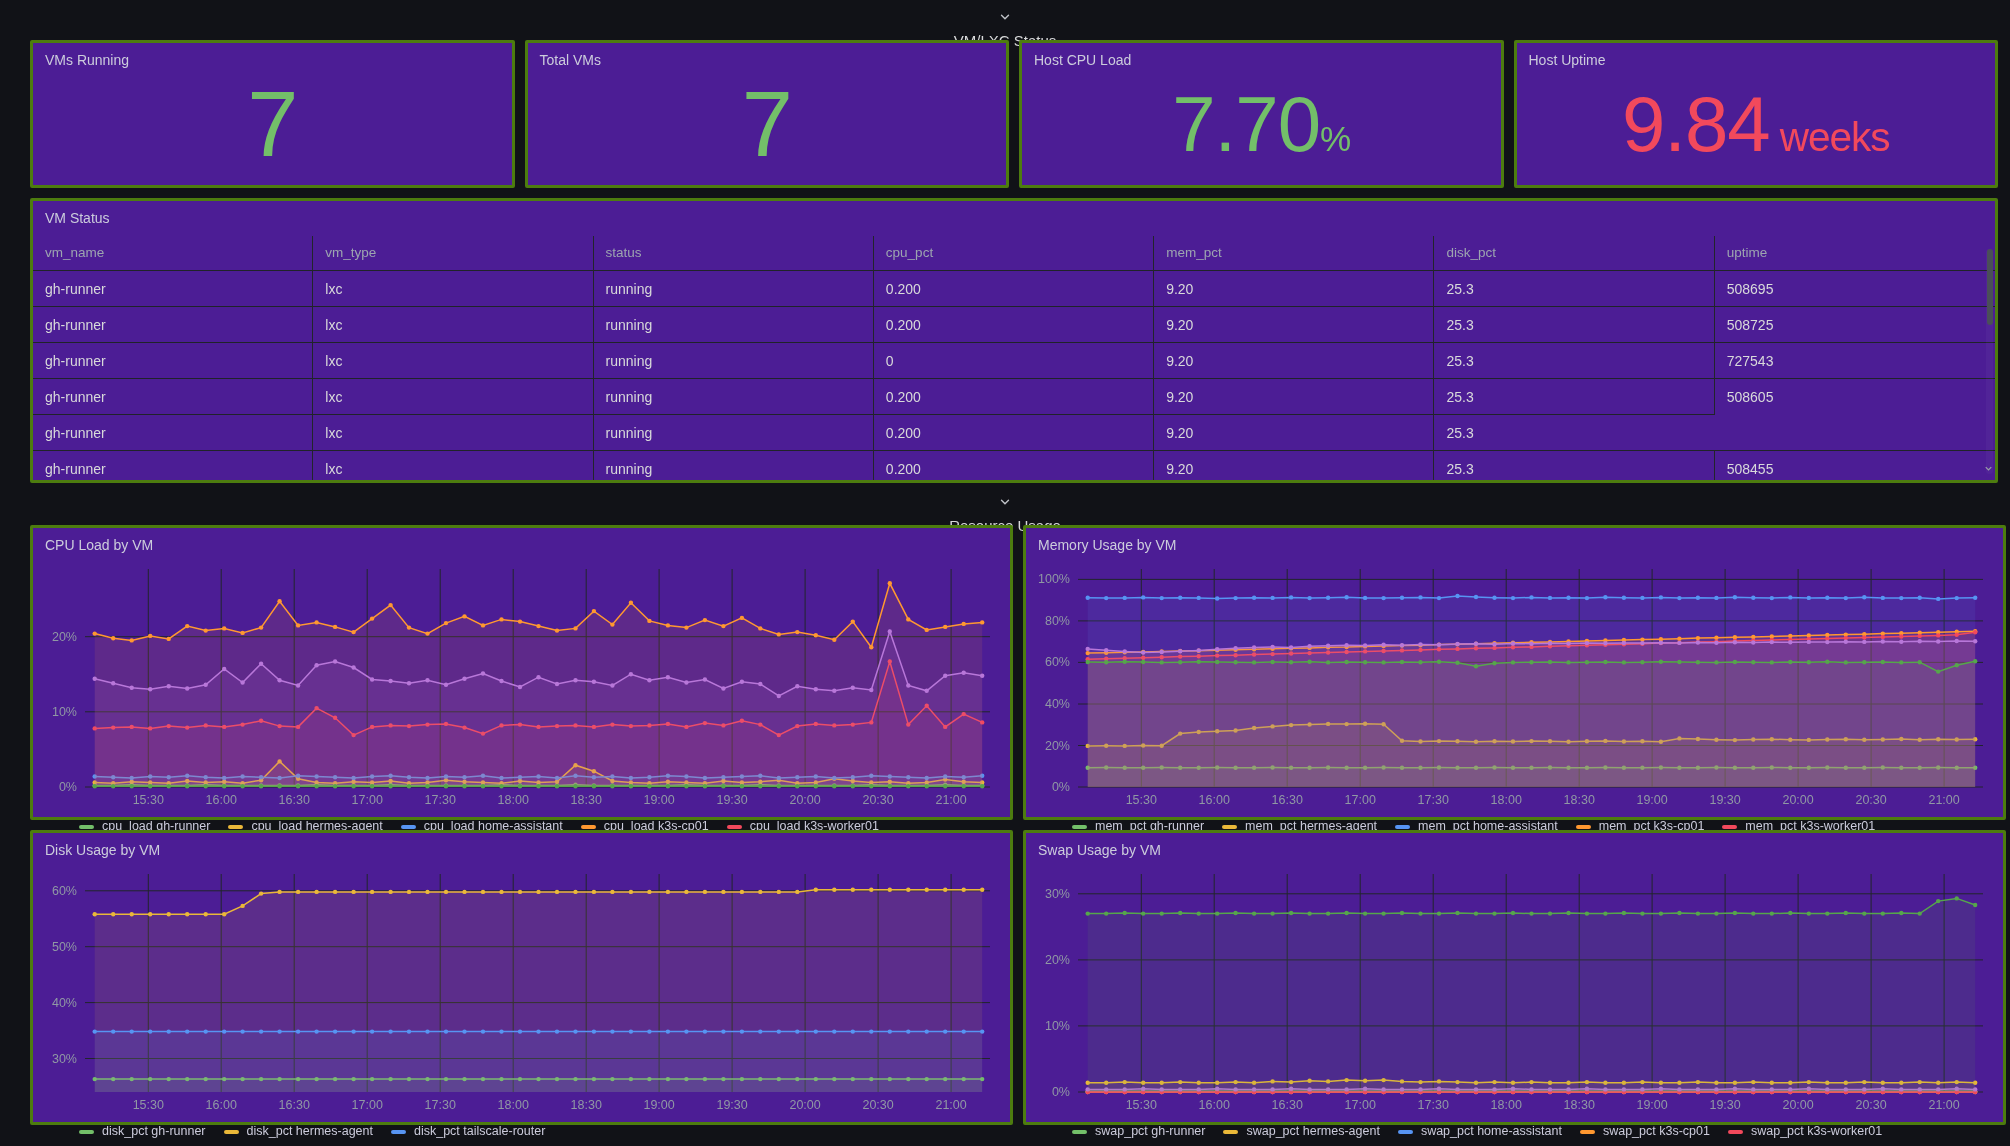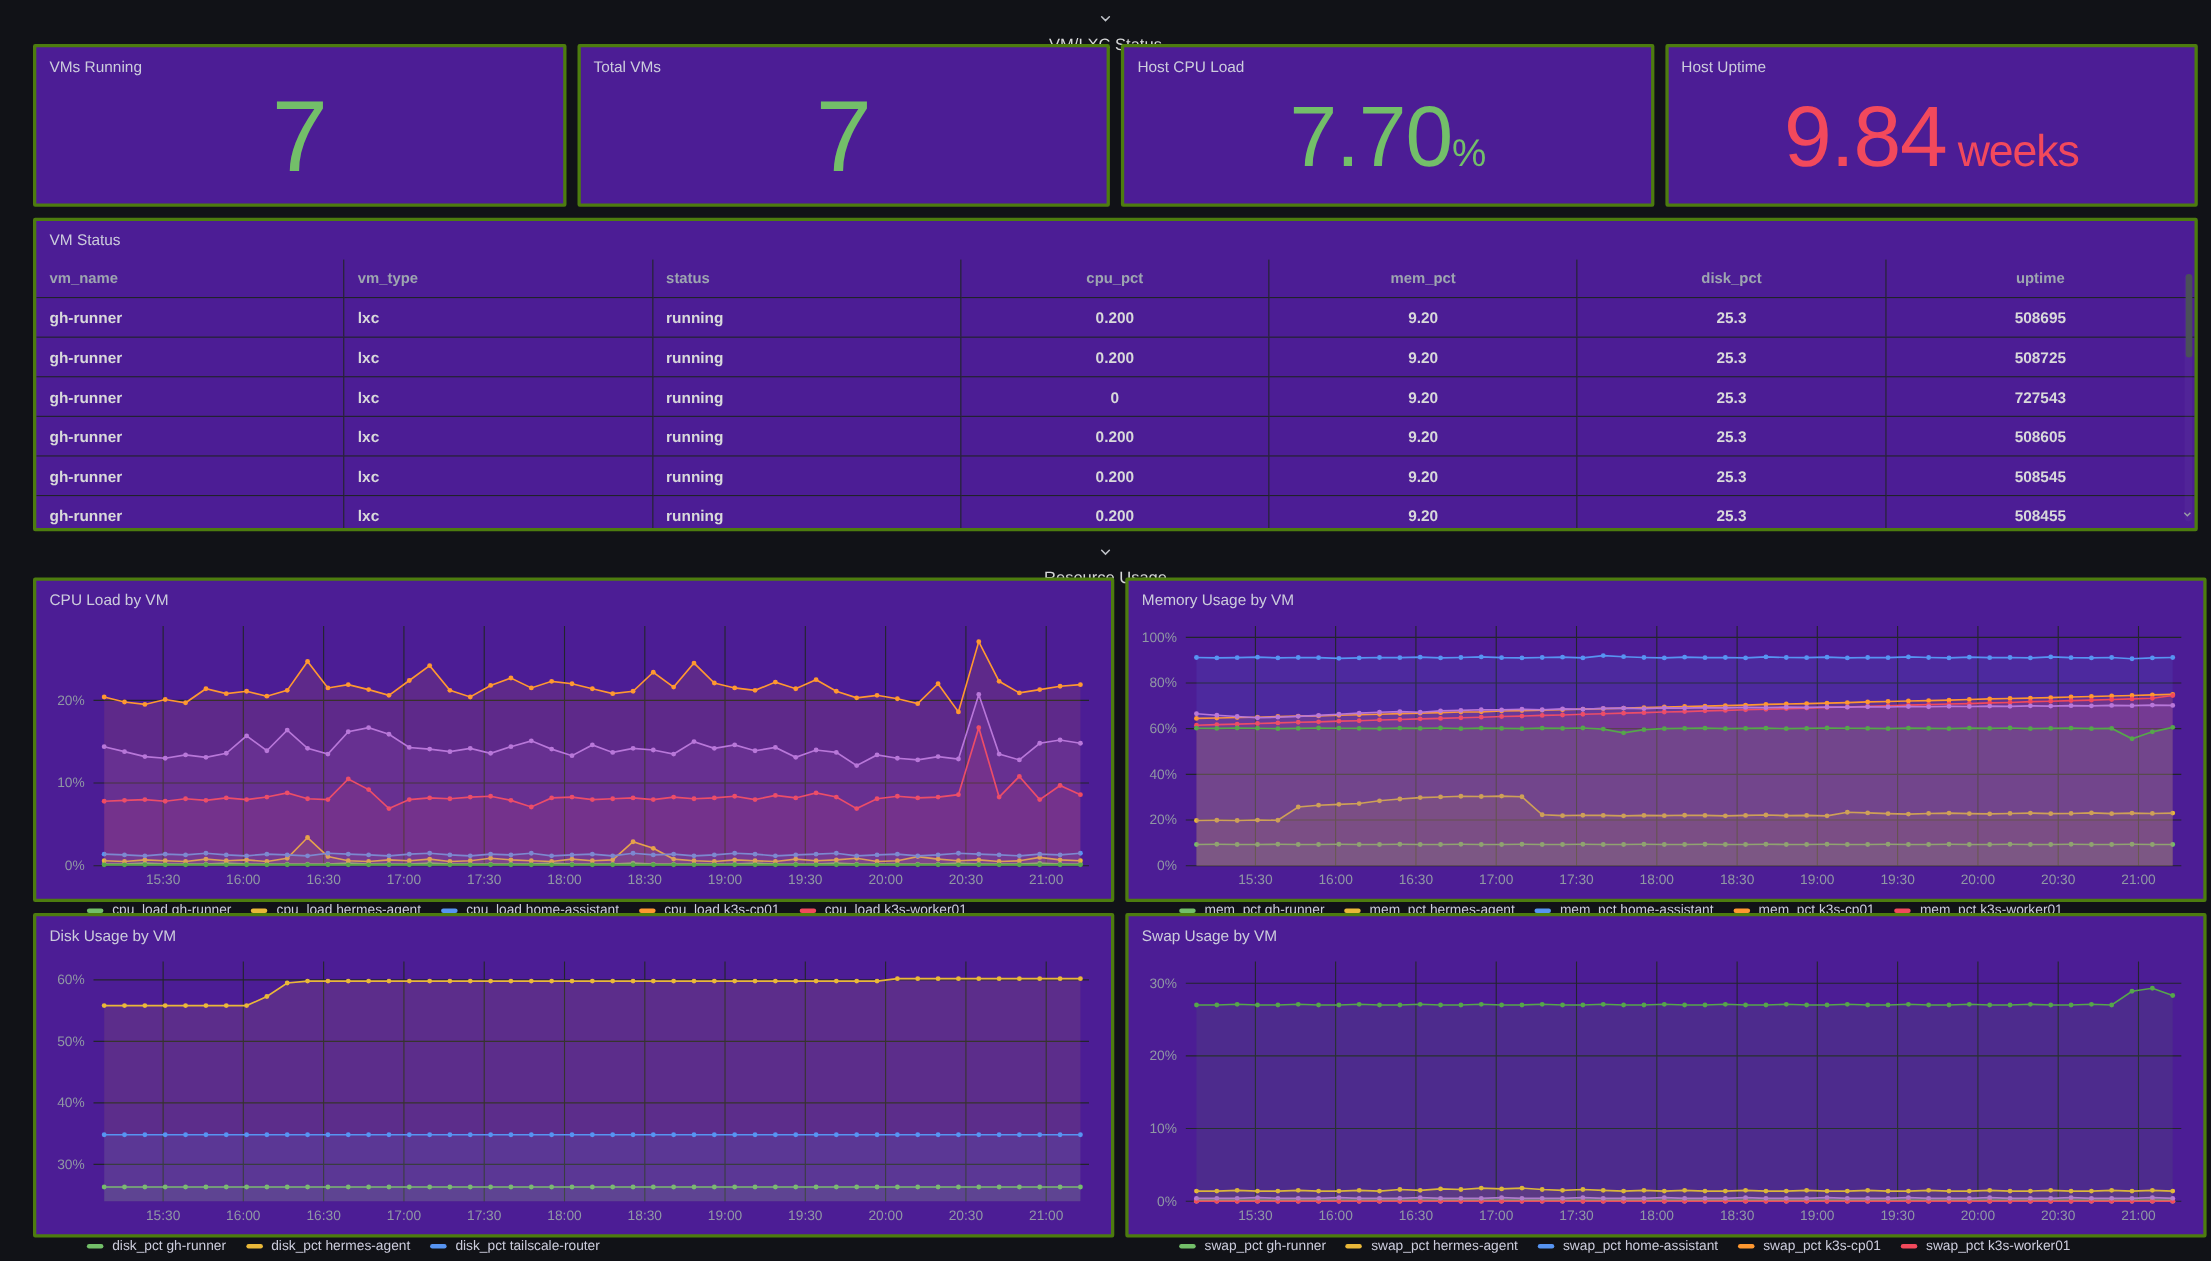--- a/index.html
+++ b/index.html
@@ -36,31 +36,31 @@
   .stat-panel { display:flex; flex-direction:column; }
   .stat-body { flex:1; display:flex; align-items:center; justify-content:center; padding-bottom:10px; }
   .stat-value { font-weight:500; line-height:1; letter-spacing:-1px; }
   .stat-panel:nth-child(1) .stat-value, .stat-panel:nth-child(2) .stat-value { font-size:92px; }
   .stat-panel:nth-child(3) .stat-value, .stat-panel:nth-child(4) .stat-value { font-size:78px; }
   .stat-suffix { font-size:0.45em; font-weight:500; }
   .stat-panel:nth-child(4) .stat-suffix { margin-left:10px; font-size:0.52em; }
 
   
   .table-panel { height:285px; margin-top:10px; overflow:hidden; }
-  .vm-table { margin-top:6px;font-weight:bold; }
+  .vm-table { margin-top:6px; }
   .thead, .trow { display:grid; grid-template-columns:repeat(7,1fr); }
   .tcell {
     padding:0 12px; height:36px; line-height:36px;
     border-right:1px solid #22252b; font-size:14px; color:#d8d9da;
     white-space:nowrap; overflow:hidden;
   }
   .thead .tcell { height:34px; line-height:34px; color:#9da5b0; font-size:13.5px; }
   .tcell:last-child { border-right:none; }
   .trow .tcell { border-top:1px solid #202329; }
-  .tcell.num { text-align:center; }
+  .tcell.num { text-align:left; }
   .tscrollbar {
     position:absolute; right:2px; top:48px; bottom:6px; width:7px;
     background:rgba(255,255,255,0.03); border-radius:4px;
   }
   .tscroll-thumb { position:absolute; top:0; left:0.5px; width:6px; height:76px; background:#4a4f59; border-radius:3px; }
   .tscroll-arrow { position:absolute; right:1px; bottom:2px; color:#9aa0a6; }
 
   
   .charts-grid {
     display:grid; grid-template-columns:1fr 1fr; grid-template-rows:295px 295px;
@@ -167,21 +167,20 @@
               <div class="tcell num">25.3</div>
               <div class="tcell num">508605</div>
             </div>
             <div class="trow">
               <div class="tcell">gh-runner</div>
               <div class="tcell">lxc</div>
               <div class="tcell">running</div>
               <div class="tcell num">0.200</div>
               <div class="tcell num">9.20</div>
               <div class="tcell num">25.3</div>
-              <div class="tcell num">508545</div>
             </div>
             <div class="trow">
               <div class="tcell">gh-runner</div>
               <div class="tcell">lxc</div>
               <div class="tcell">running</div>
               <div class="tcell num">0.200</div>
               <div class="tcell num">9.20</div>
               <div class="tcell num">25.3</div>
               <div class="tcell num">508455</div>
             </div>

